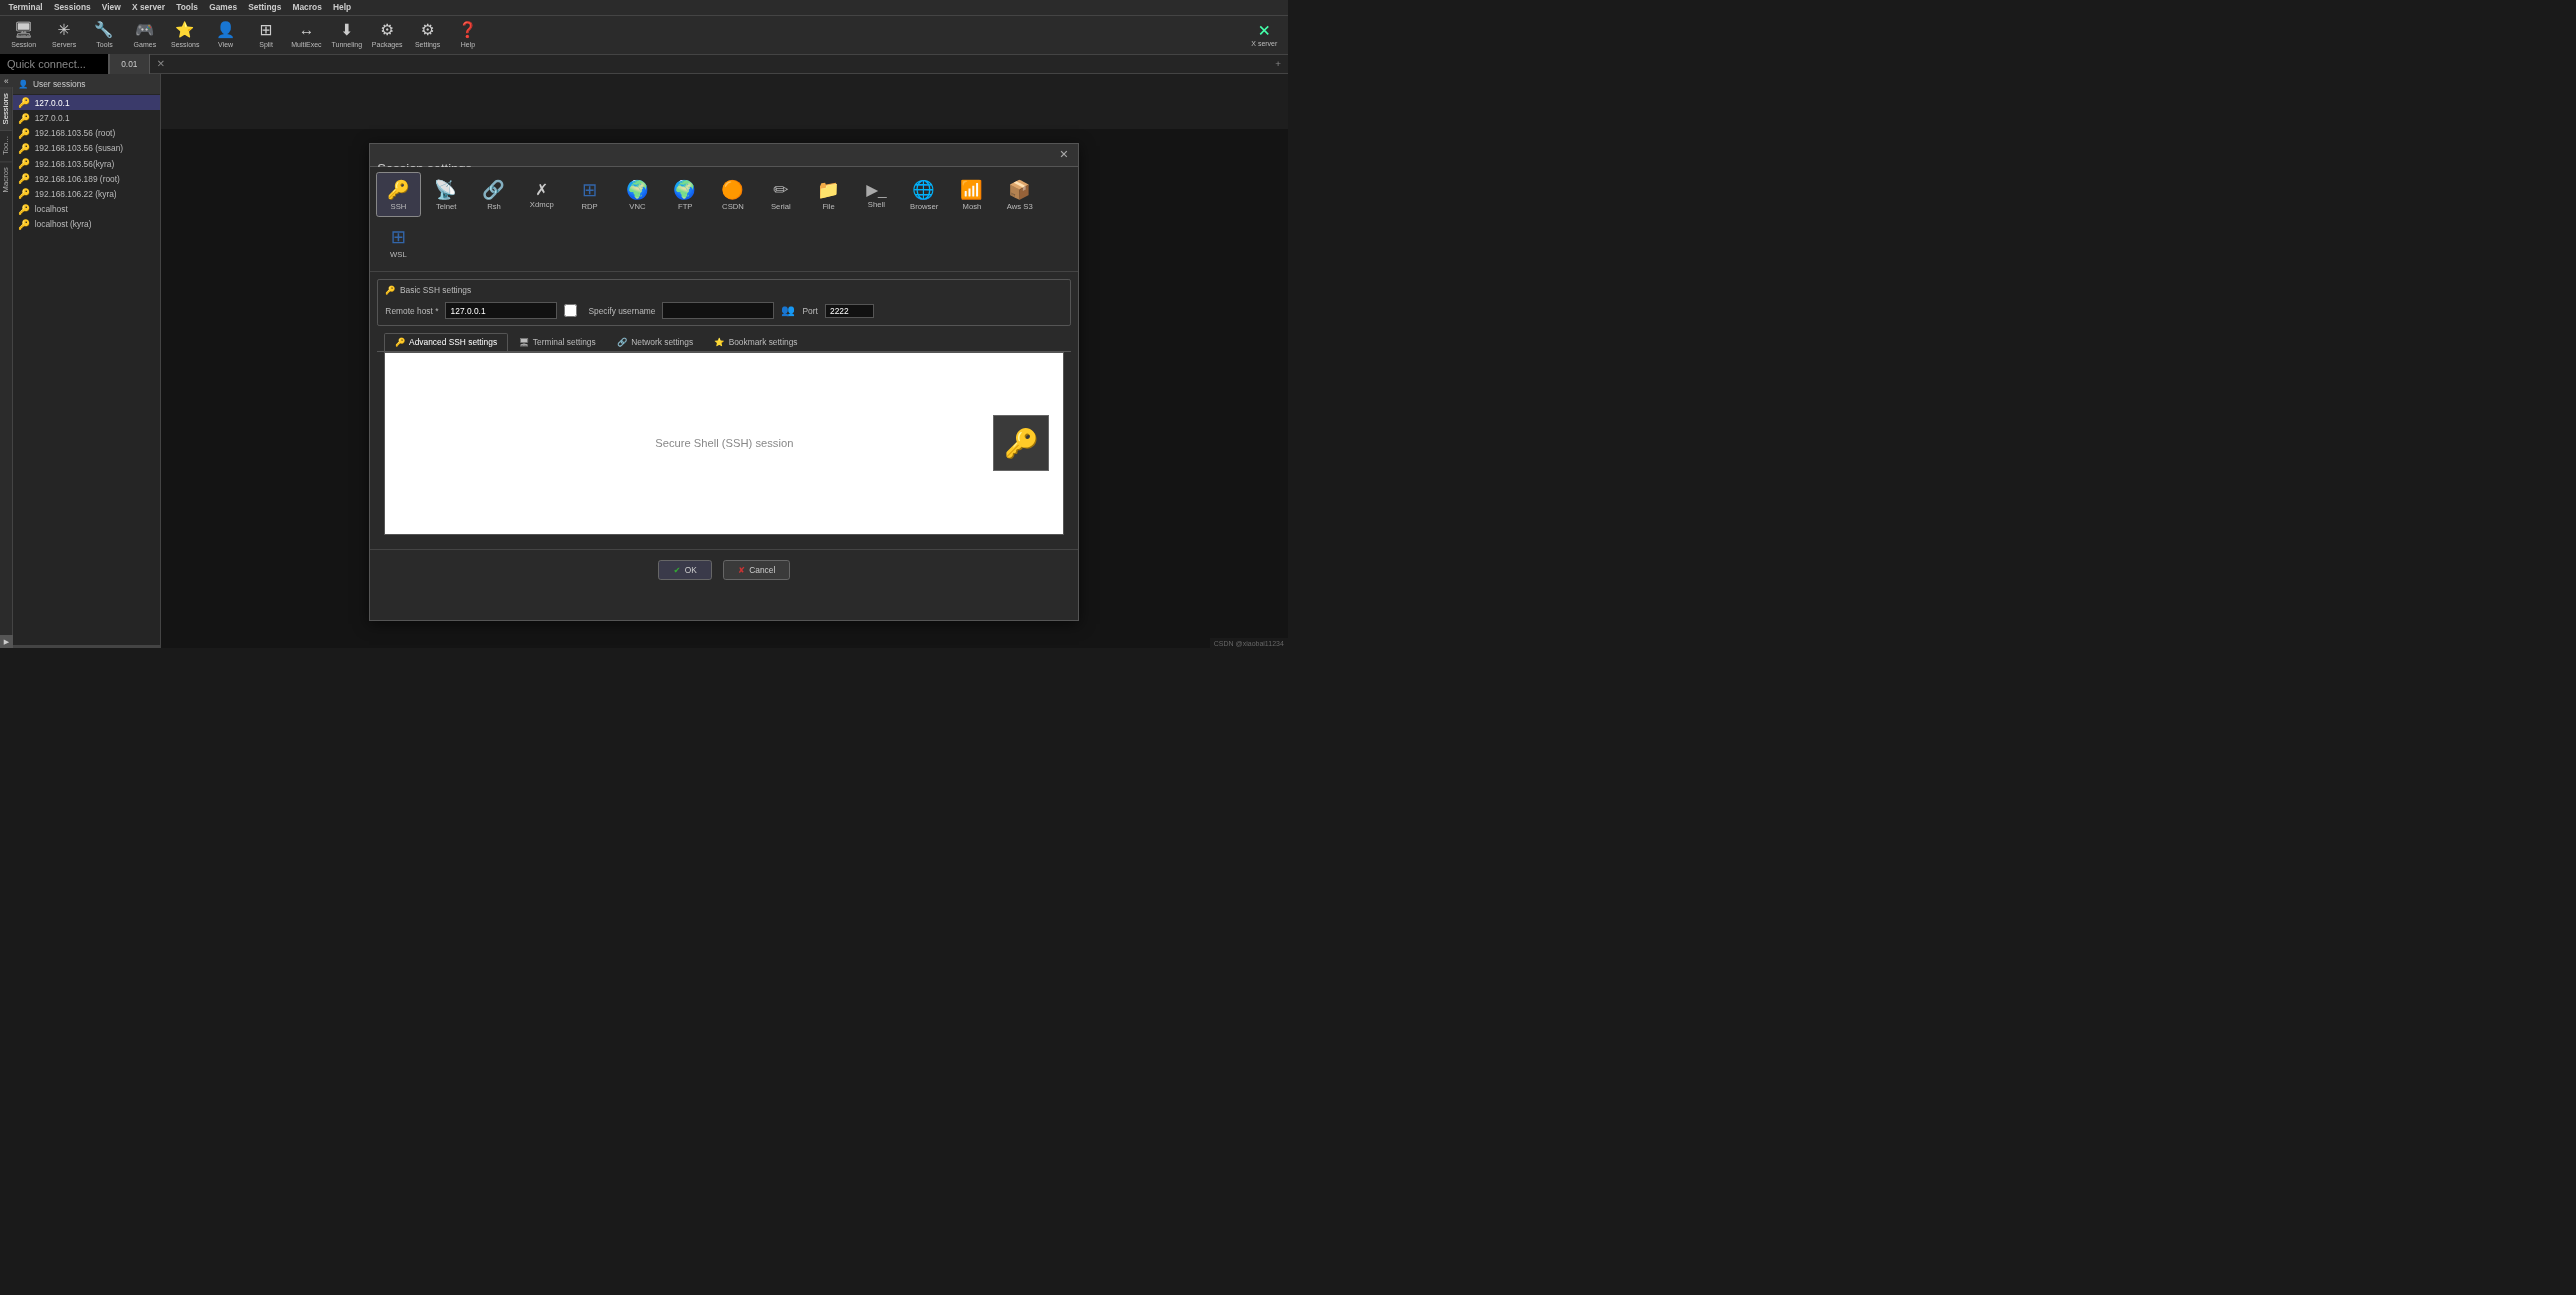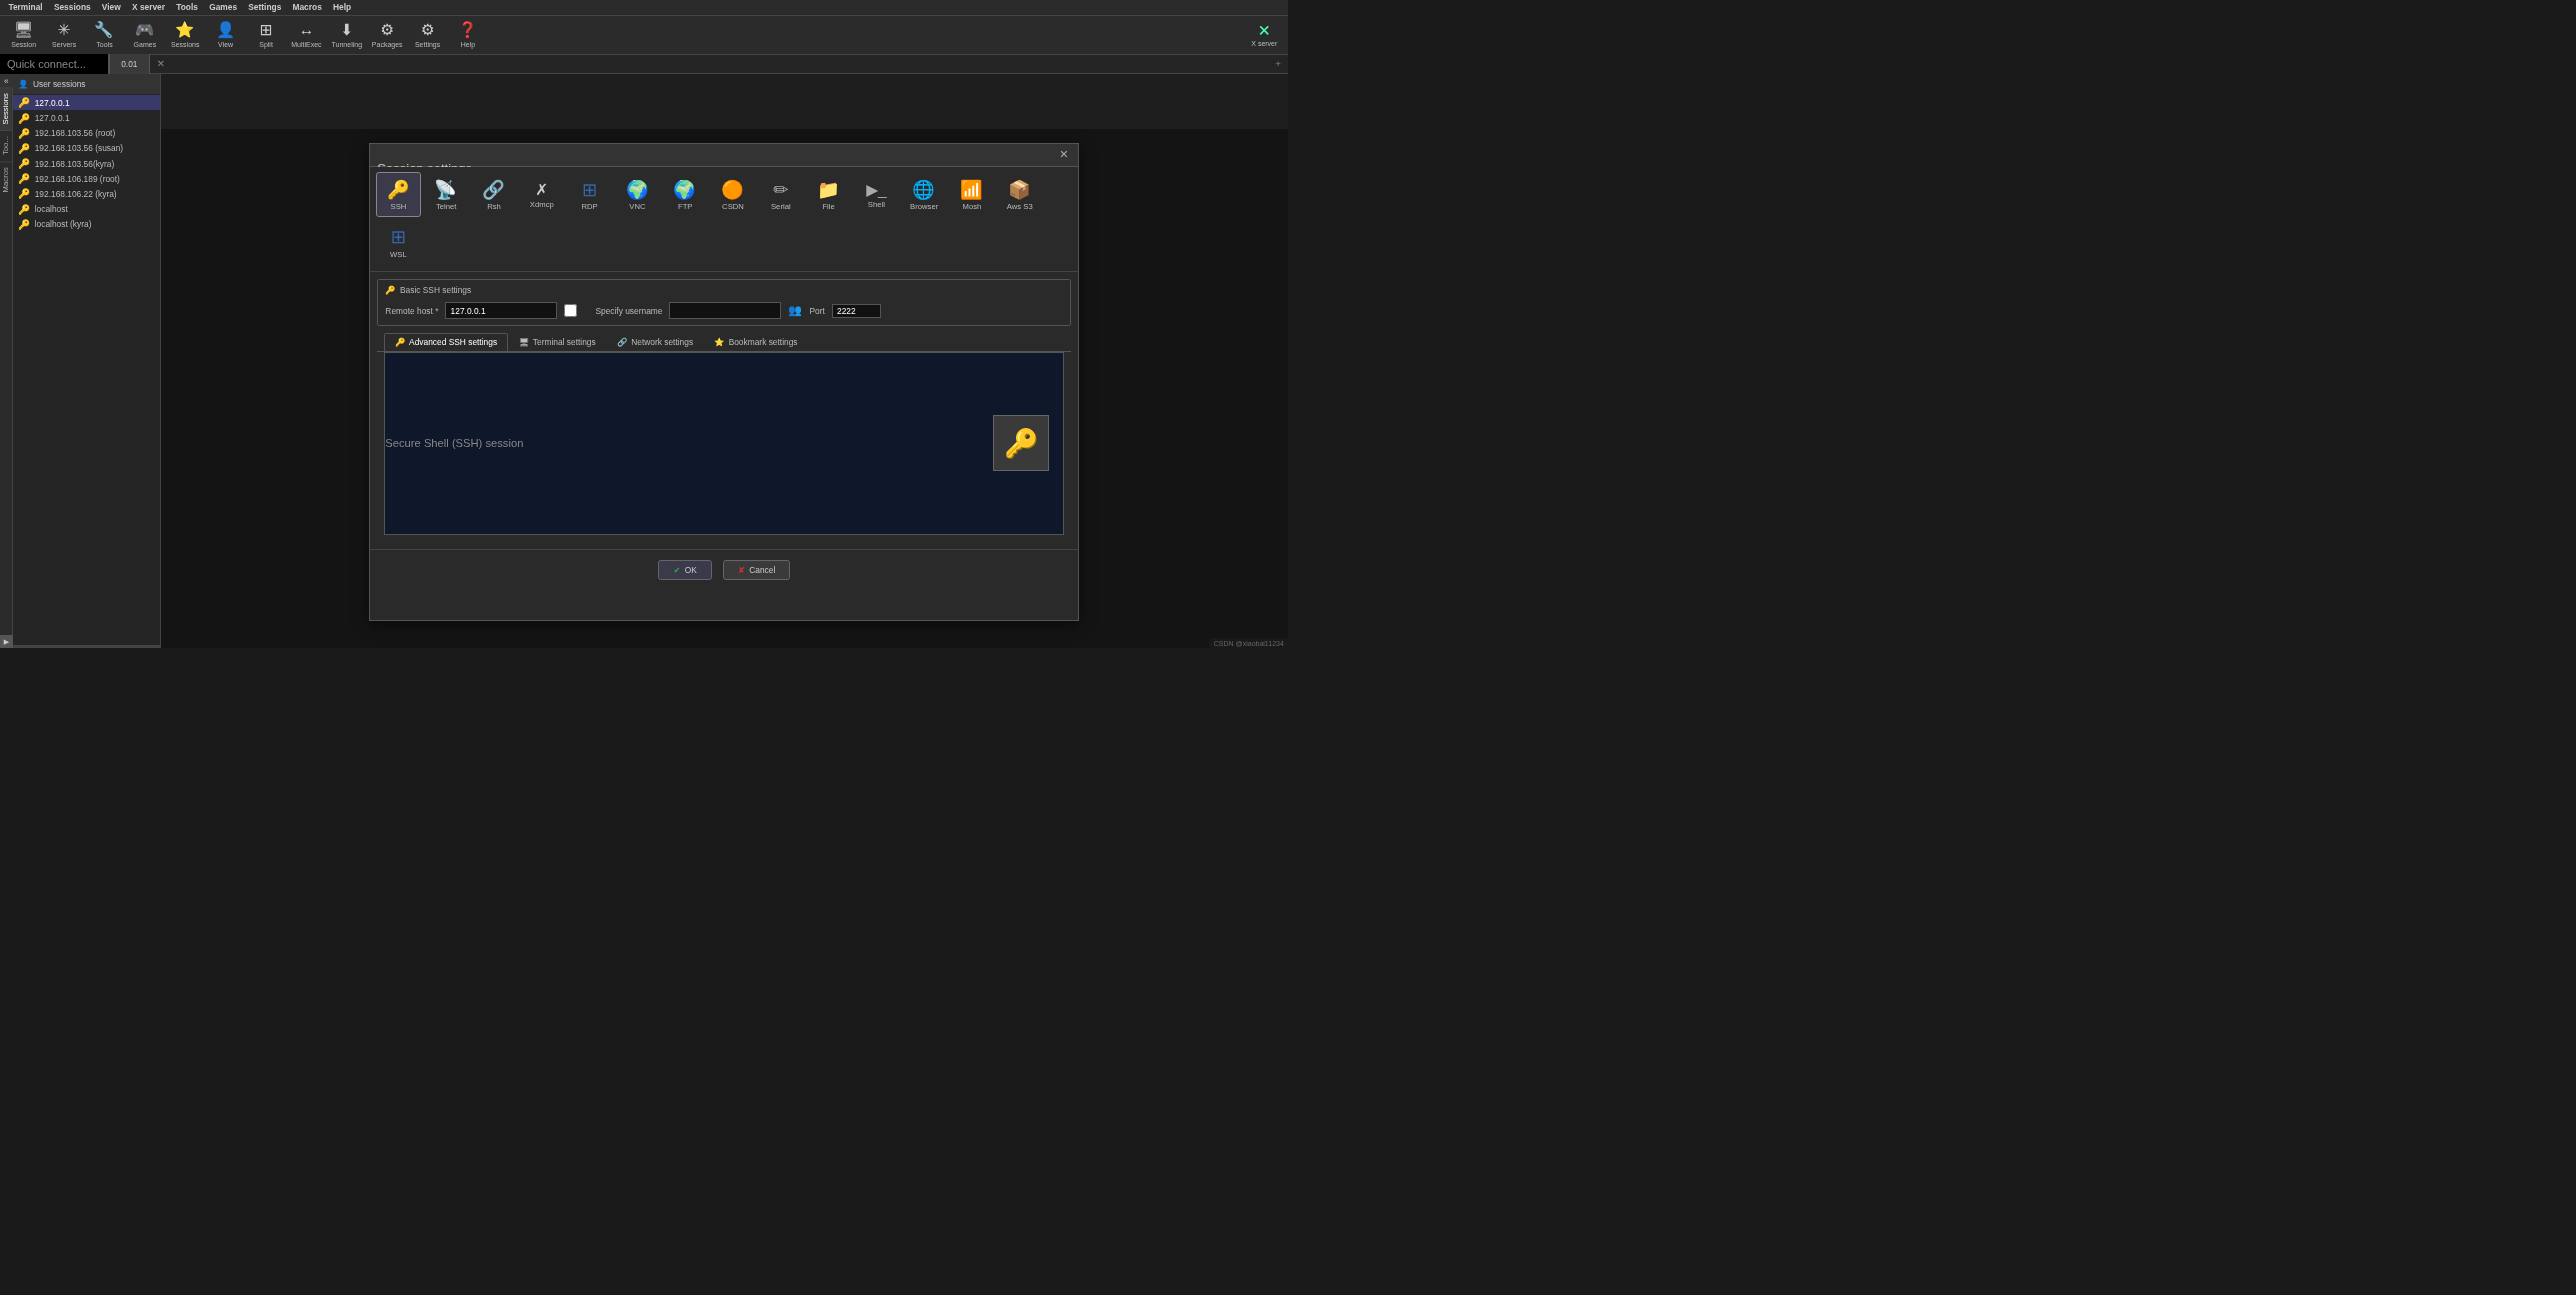--- a/index.html
+++ b/index.html
@@ -252,21 +252,21 @@
       border: 0.7px solid #555;
       color: #fff;
       padding: 2.1px 4.2px;
       font-size: 8.4px;
       height: 17px;
       outline: none;
     }
     .checkbox-row {
       display: flex;
       align-items: center;
-      gap: 18px;
+      gap: 11px;
     }
     .port-input {
       width: 49px;
       background: #111;
       border: 0.7px solid #555;
       color: #fff;
       padding: 2.1px 4.2px;
       font-size: 8.4px;
       height: 14px;
       outline: none;
@@ -297,22 +297,23 @@
       color: #fff;
     }
 
     
     .content-area {
       border: 0.7px solid #555;
       margin: 0 7px 7px;
       min-height: 183px;
       display: flex;
       align-items: center;
+      justify-content: center;
       position: relative;
-      background: #0f172a;
+      background: #ffffff;
     }
     .ssh-info {
       color: #888;
       font-size: 11.2px;
     }
     .key-image {
       position: absolute;
       right: 14px;
       top: 50%;
       transform: translateY(-50%);

